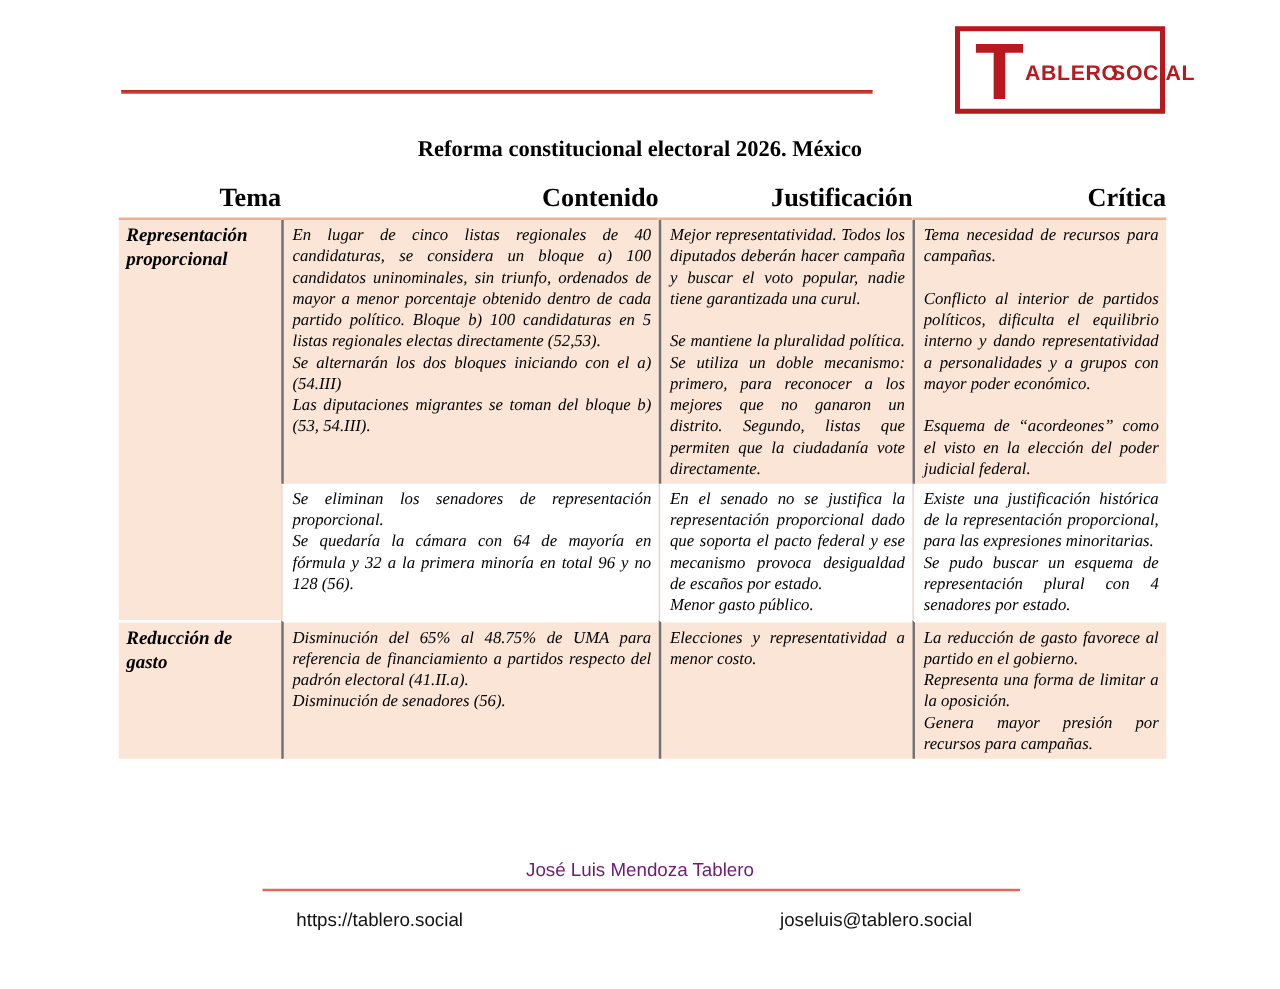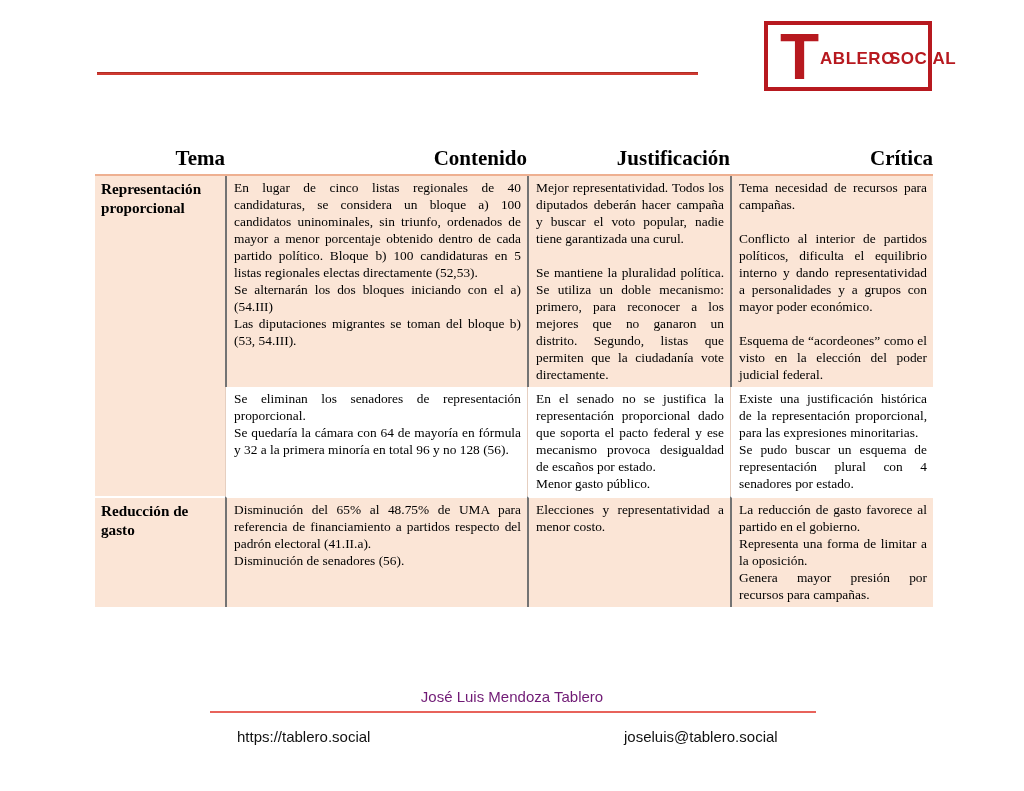--- a/index.html
+++ b/index.html
@@ -74,20 +74,21 @@
     text-align: right;
     padding: 2px 0 3px 0;
     border-bottom: 2.5px solid #eeb091;
     background: #fff;
   }
   td {
     vertical-align: top;
     font-size: 13.4px;
     line-height: 1.27;
     padding: 3px 6px 4px 7px;
+    font-style: italic;
   }
   td p { margin: 0; text-align: justify; }
   td p.gap { height: 17px; }
   .shaded { background: #fbe5d6; }
   .tema-cell {
     font-weight: bold;
     font-size: 15.2px;
     line-height: 1.25;
     padding: 3px 4px 4px 6px;
   }
@@ -129,20 +130,21 @@
   <div class="top-rule"></div>
 
   <div class="logo">
     <span class="logo-t">T</span>
     <span class="logo-col">
       <span>ABLERO</span>
       <span class="logo-line2">SOCIAL</span>
     </span>
   </div>
 
+  <div class="title">Reforma constitucional electoral 2026. México</div>
 
   <table class="reform">
     <colgroup>
       <col style="width:130px">
       <col style="width:302px">
       <col style="width:203px">
       <col style="width:203px">
     </colgroup>
     <thead>
       <tr>

